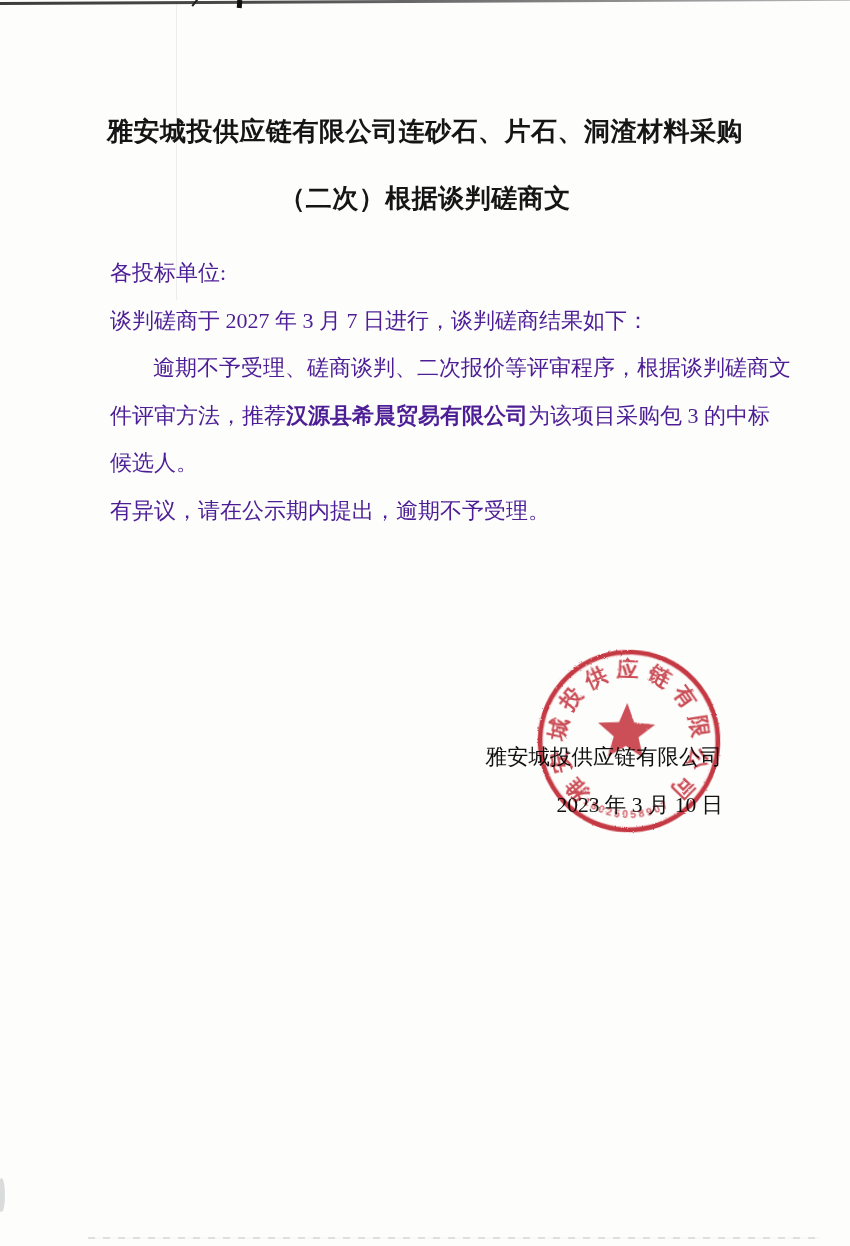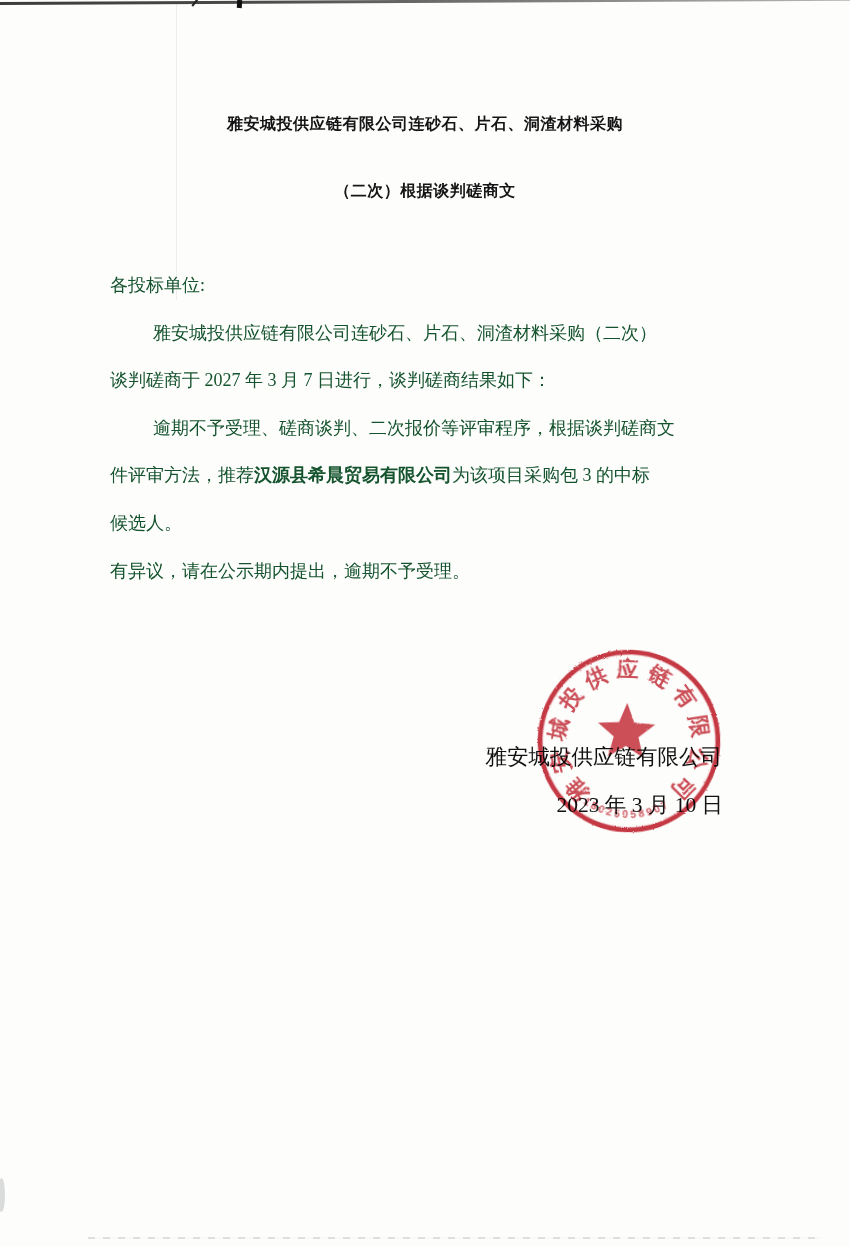--- a/index.html
+++ b/index.html
@@ -39,30 +39,30 @@
     opacity: 0.55;
   }
   .scan-left-smudge {
     position: absolute; left: -2px; top: 1178px; width: 7px; height: 34px;
     background: rgba(175,178,180,0.45); border-radius: 50%;
   }
 
   
   .title-line {
     position: absolute; left: 0; width: 850px;
-    text-align: center; font-weight: bold; font-size: 16px;
+    text-align: center; font-weight: bold; font-size: 26px;
     letter-spacing: 0.5px; color: #151515;
   }
   .title-line1 { top: 114px; }
   .title-line2 { top: 181px; }
 
   
   .body-block {
-    position: absolute; left: 110px; top: 262px; width: 644px;
-    font-size: 18px; line-height: 47.6px; color: #14532d;
+    position: absolute; left: 110px; top: 249px; width: 644px;
+    font-size: 22px; line-height: 47.6px; color: #4c1d95;
   }
   .body-line { white-space: nowrap; }
   .indent { padding-left: 43px; }
   .bold { font-weight: bold; text-align: right; }
 
   
   .sig-company {
     position: absolute; right: 128px; top: 742px;
     font-size: 21.5px; white-space: nowrap; color: #111;
   }
@@ -97,21 +97,20 @@
   <div class="scan-mark-bar"></div>
   <div class="scan-crease"></div>
   <div class="scan-bottom-line"></div>
   <div class="scan-left-smudge"></div>
 
   <div class="title-line title-line1">雅安城投供应链有限公司连砂石、片石、洞渣材料采购</div>
   <div class="title-line title-line2">（二次）根据谈判磋商文</div>
 
   <div class="body-block">
     <div class="body-line">各投标单位:</div>
-    <div class="body-line indent">雅安城投供应链有限公司连砂石、片石、洞渣材料采购（二次）</div>
     <div class="body-line">谈判磋商于 2027 年 3 月 7 日进行，谈判磋商结果如下：</div>
     <div class="body-line indent">逾期不予受理、磋商谈判、二次报价等评审程序，根据谈判磋商文</div>
     <div class="body-line"><span>件评审方法，推荐</span><span class="bold">汉源县希晨贸易有限公司</span><span>为该项目采购包 3 的中标</span></div>
     <div class="body-line">候选人。</div>
     <div class="body-line">有异议，请在公示期内提出，逾期不予受理。</div>
   </div>
 
   <div class="sig-company">雅安城投供应链有限公司</div>
   <div class="sig-date">2023 年 3 月 10 日</div>
 

